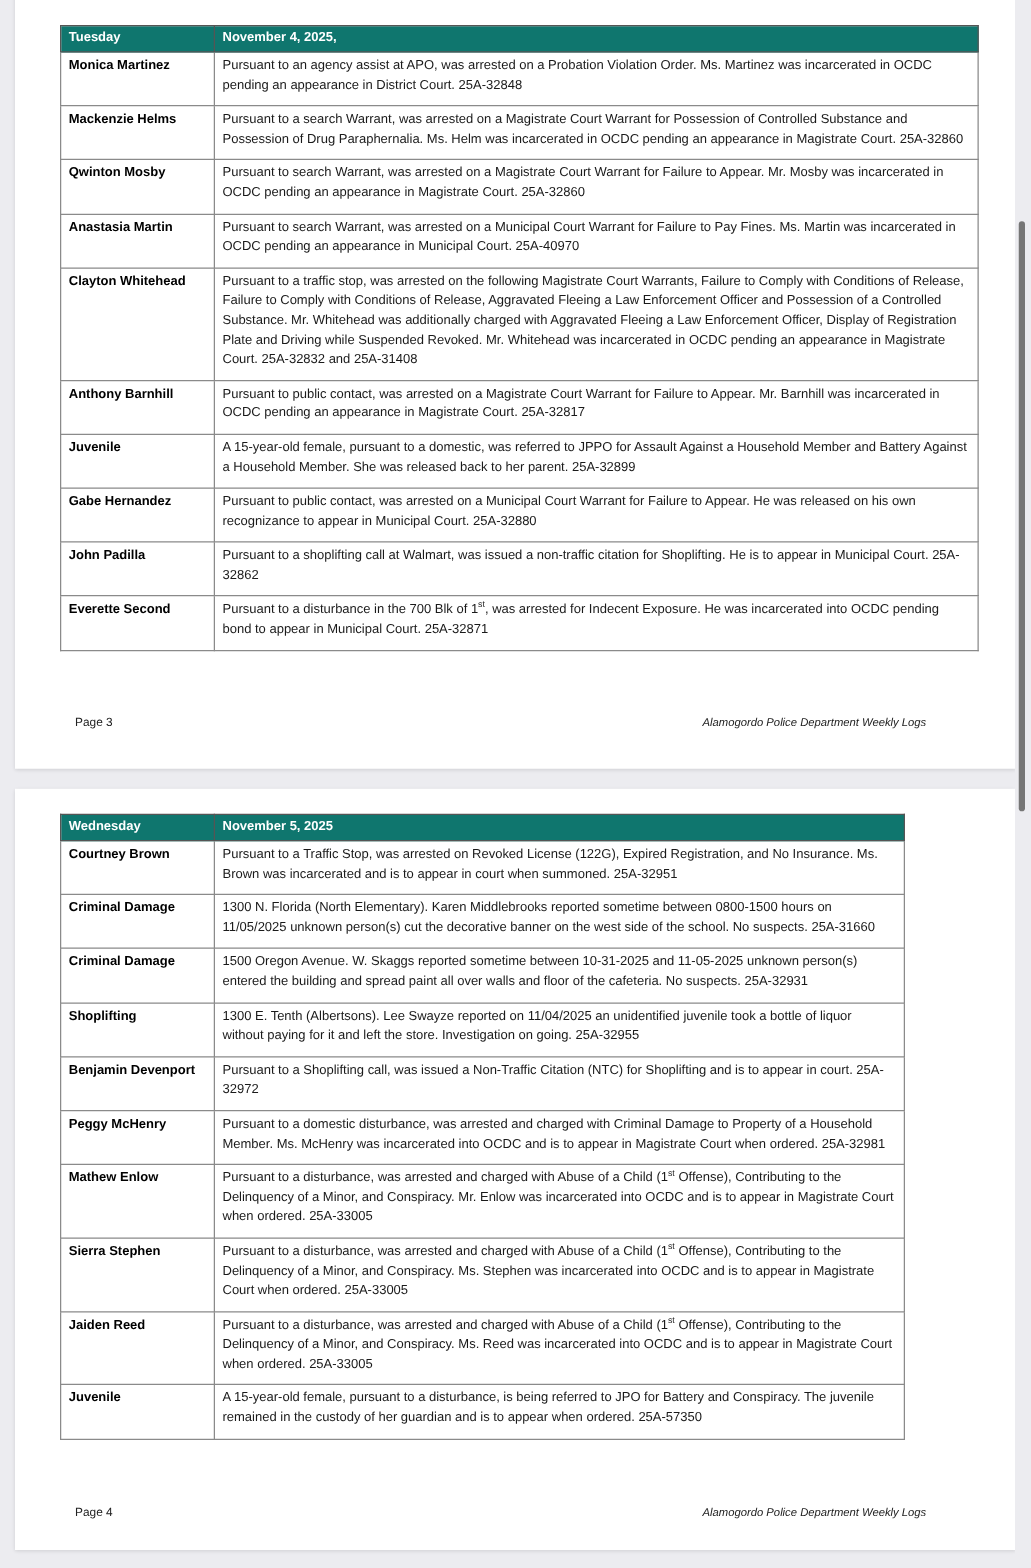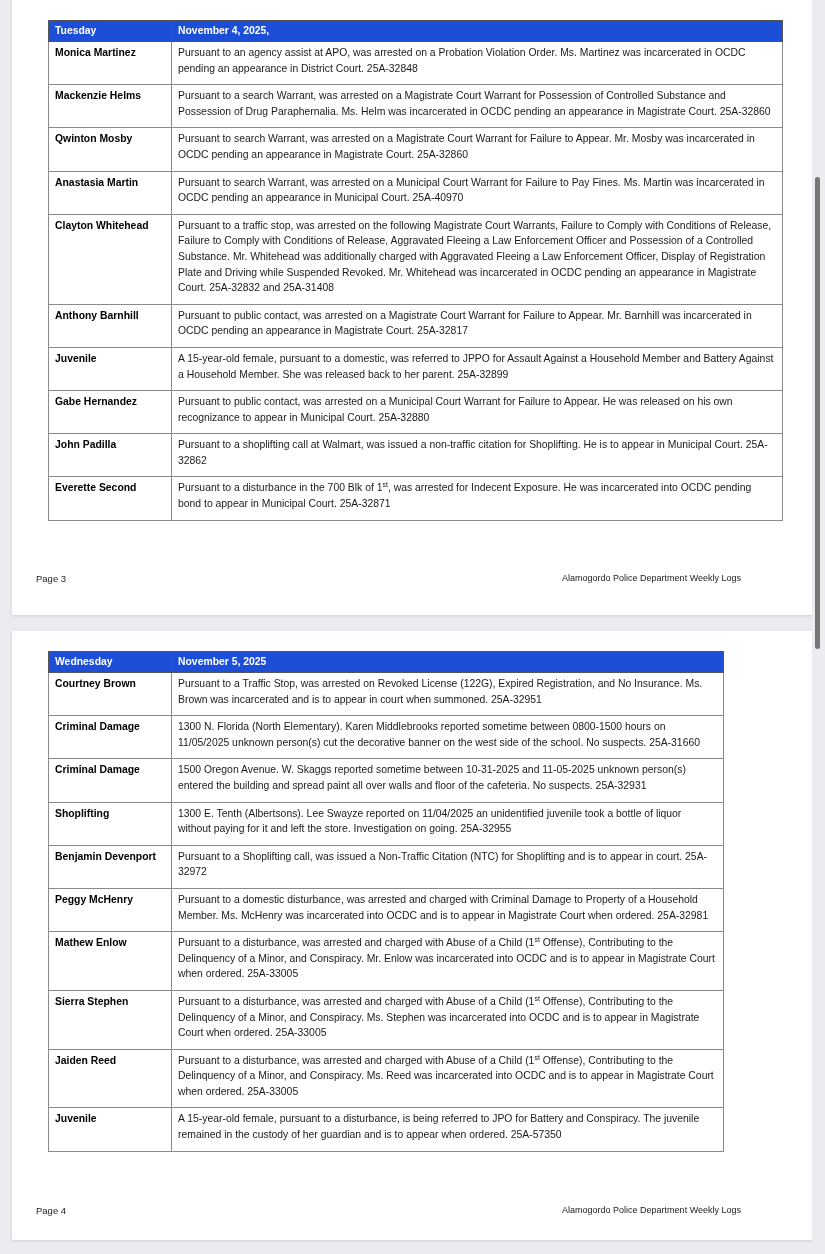--- a/index.html
+++ b/index.html
@@ -38,21 +38,21 @@
       border-collapse: collapse;
       table-layout: fixed;
       font-size: 10.4px;
       line-height: 15.6px;
     }
     .p3 table.log { top: 30px; }
     .p4 table.log { top: 20px; width: 676px; }
 
     table.log col.c-name { width: 123px; }
     table.log th {
-      background: #1d4ed8;
+      background: #0f766e;
       color: #fff;
       font-weight: bold;
       font-size: 10.4px;
       height: 20px;
       padding: 0 6px;
       text-align: left;
       border: 1px solid #555;
     }
     table.log th.date { text-align: left; }
     table.log td {
@@ -66,22 +66,22 @@
     }
     table.log td.desc {
       color: #1a1a1a;
       margin-left: 48px;
     }
     .footer-left, .footer-right {
       position: absolute;
       font-size: 9.5px;
       color: #222;
     }
-    .footer-left { left: 24px; }
-    .footer-right { right: 72px; font-size: 9px; margin-left: 12px; }
+    .footer-left { left: 48px; }
+    .footer-right { right: 72px; font-style: italic; font-size: 9px; margin-left: 12px; }
     .p3 .footer-left, .p3 .footer-right { top: 583px; }
     .p4 .footer-left, .p4 .footer-right { top: 574px; }
 
     .scrollbar-track {
       position: absolute;
       left: 812px;
       top: 0;
       width: 13px;
       height: 1254px;
       background: #ececf0;

